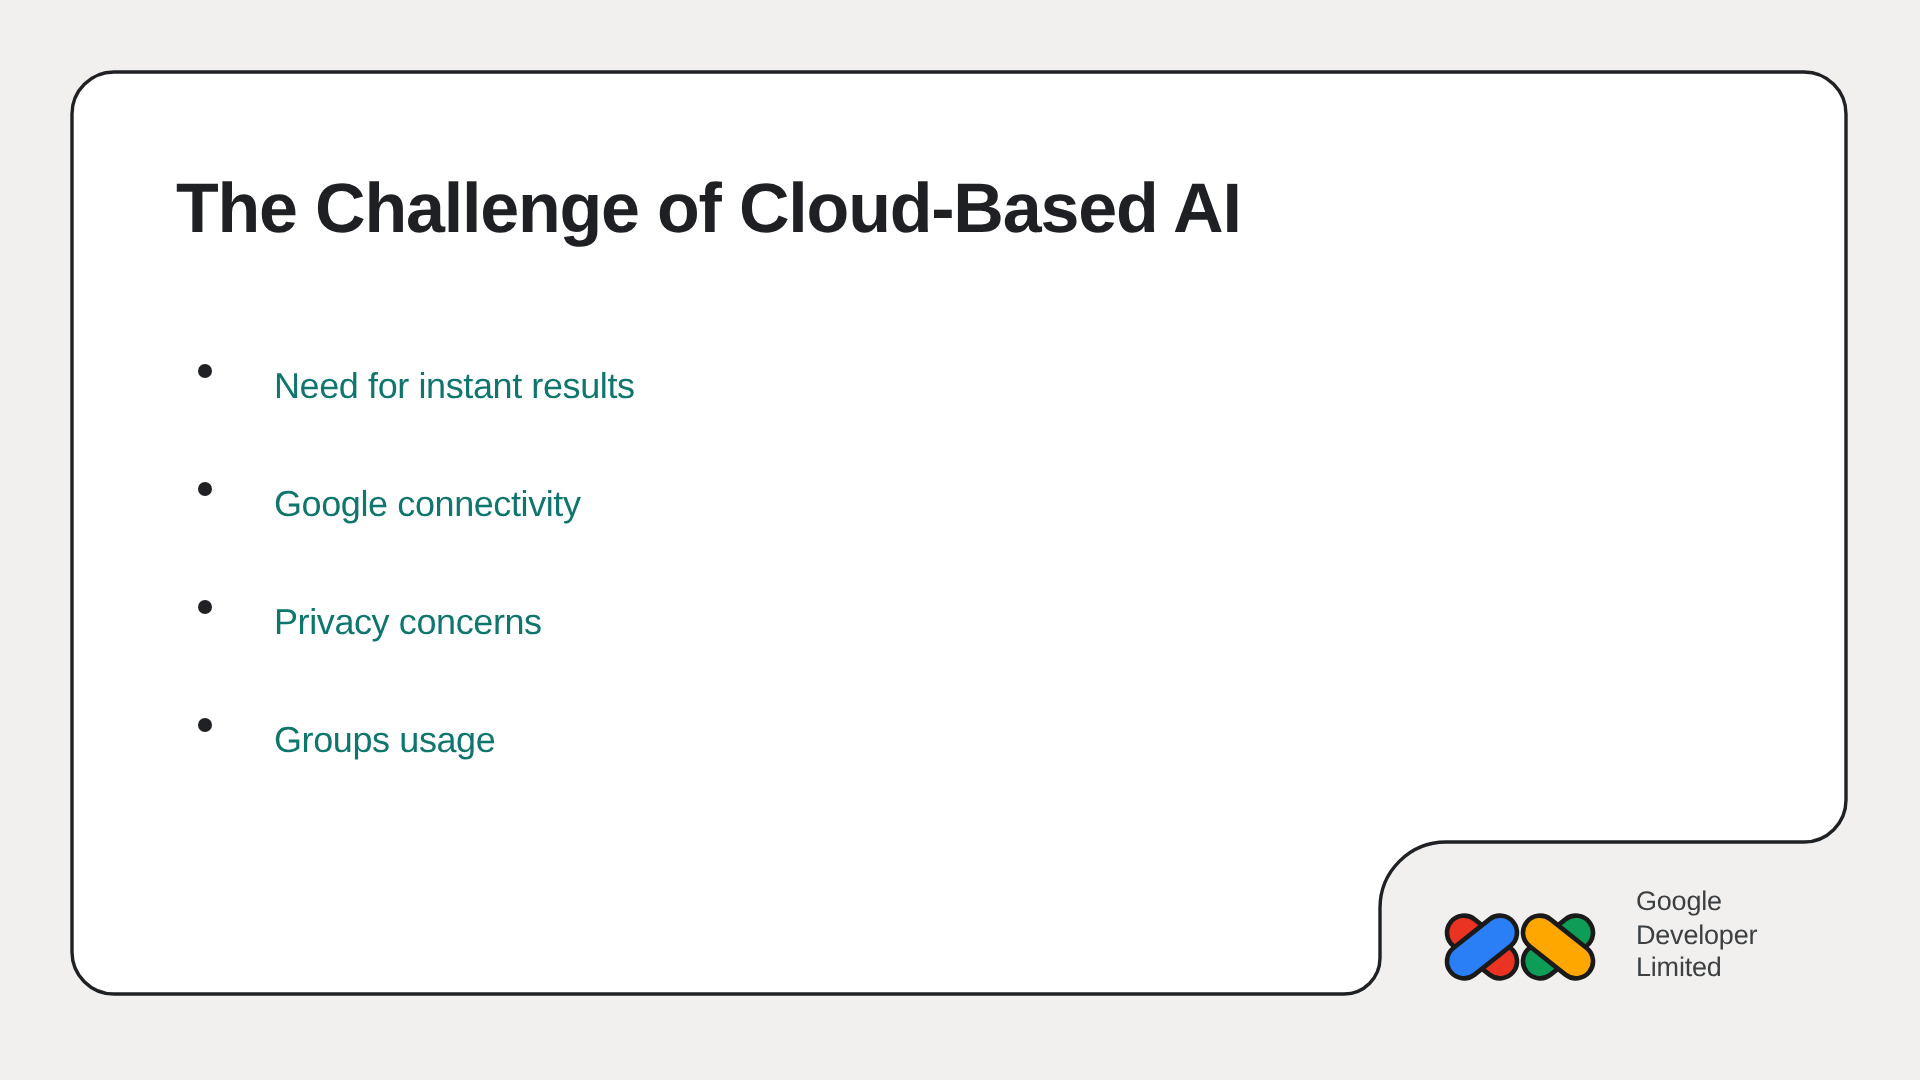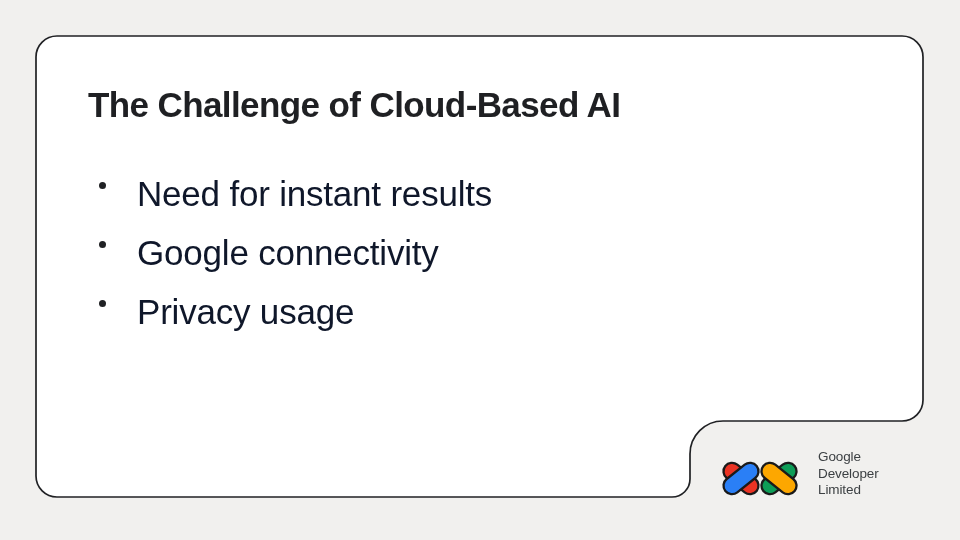--- a/index.html
+++ b/index.html
@@ -74,37 +74,37 @@
     left: 11px;
     top: 50%;
     width: 7px;
     height: 7px;
     margin-top: -3.5px;
     border-radius: 50%;
     background: #202124;
   }
 
   .bullet-text {
-    font-size: 35px;
+    font-size: 18px;
     font-weight: 400;
     letter-spacing: -0.2px;
-    color: #0f172a;
+    color: #0f766e;
     white-space: nowrap;
     margin-top: 16px;
   }
 
   
   .gdg-lockup {
     position: absolute;
     left: 712px;
     top: 443px;
     width: 210px;
     height: 62px;
     display: flex;
-    align-items: center;
+    align-items: flex-start;
     gap: 10px;
   }
 
   .gdg-mark {
     width: 96px;
     height: 52px;
     flex: none;
   }
 
   .gdg-wordmark {
@@ -147,21 +147,25 @@
       <li class="bullet-item">
         <span class="bullet-dot"></span>
         <span class="bullet-text">Need for instant results</span>
       </li>
       <li class="bullet-item">
         <span class="bullet-dot"></span>
         <span class="bullet-text">Google connectivity</span>
       </li>
       <li class="bullet-item">
         <span class="bullet-dot"></span>
-        <span class="bullet-text">Privacy usage</span>
+        <span class="bullet-text">Privacy concerns</span>
+      </li>
+      <li class="bullet-item">
+        <span class="bullet-dot"></span>
+        <span class="bullet-text">Groups usage</span>
       </li>
     </ul>
   </div>
 
   <div class="gdg-lockup">
 
     <svg class="gdg-mark" viewBox="0 0 96 52" xmlns="http://www.w3.org/2000/svg">
         <rect x="9" y="22" width="40" height="17" rx="8.5" fill="#EA3323" stroke="#1A1A1A" stroke-width="2.3" transform="rotate(38.5 29 30.5)"></rect>
         <rect x="47" y="22" width="40" height="17" rx="8.5" fill="#0D9D57" stroke="#1A1A1A" stroke-width="2.3" transform="rotate(-38.5 67 30.5)"></rect>
         <rect x="9" y="22" width="40" height="17" rx="8.5" fill="#2A7FF6" stroke="#1A1A1A" stroke-width="2.3" transform="rotate(-38.5 29 30.5)"></rect>

